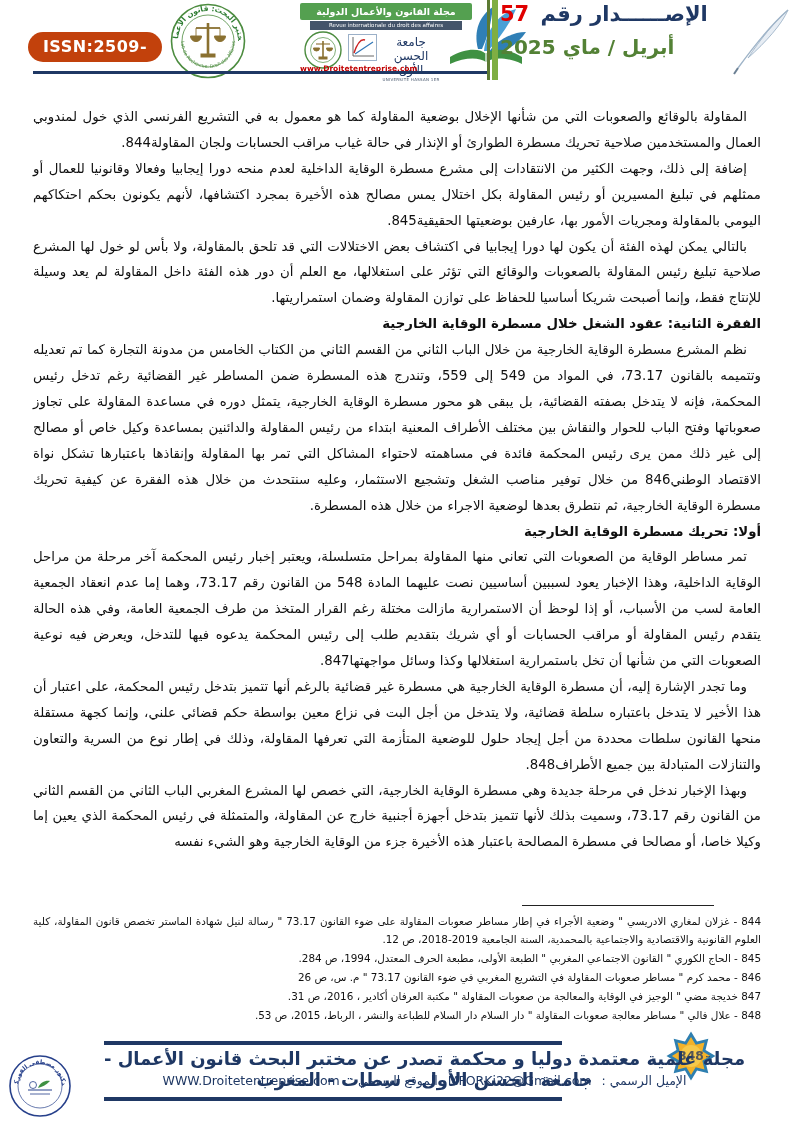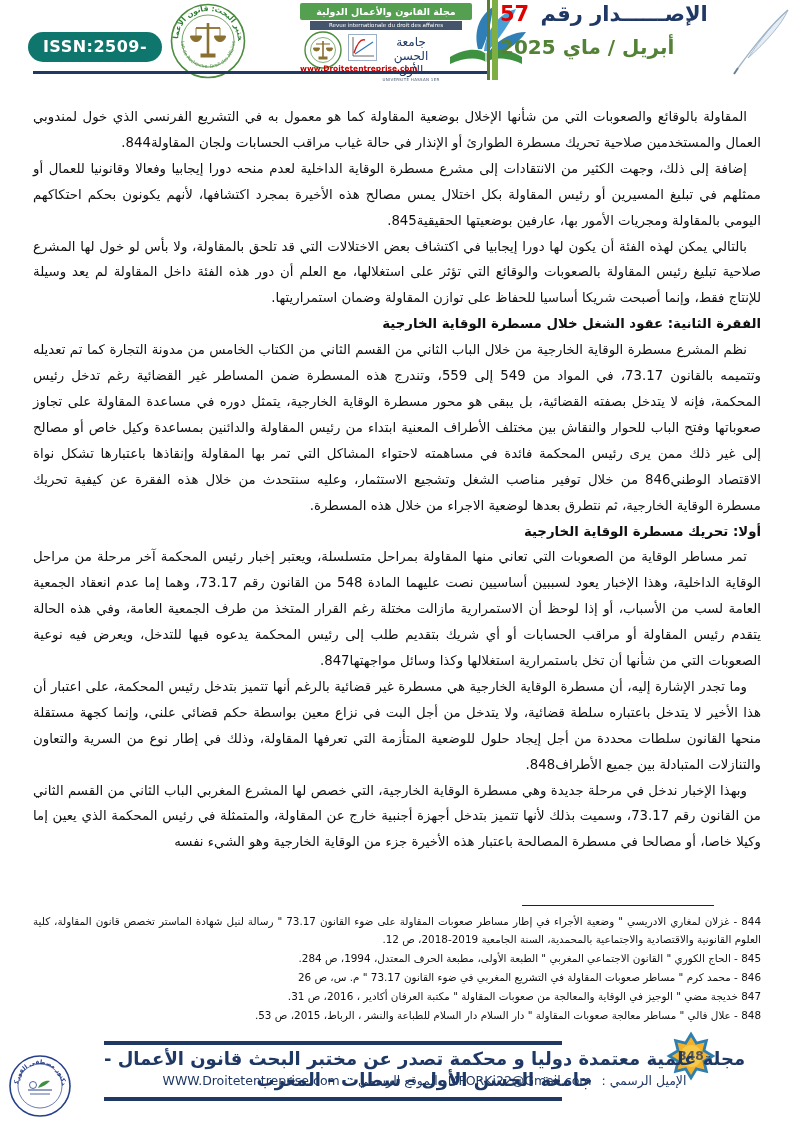--- a/index.html
+++ b/index.html
@@ -2,21 +2,21 @@
 <html lang="ar"><head>
 <meta charset="utf-8">
 <style>
   html,body{margin:0;padding:0;background:#e8e8e8;}
   .page{position:relative;width:794px;height:1123px;background:#ffffff;margin:0 auto;
         font-family:"DejaVu Sans", sans-serif;overflow:hidden;}
 
   
   .header{position:absolute;top:0;left:0;width:794px;height:92px;}
   .issn-pill{position:absolute;left:28px;top:32px;width:134px;height:30px;line-height:30px;
-             background:#0f766e;border-radius:16px;color:#fff;font-weight:bold;font-size:16px;
+             background:#c2410c;border-radius:16px;color:#fff;font-weight:bold;font-size:16px;
              text-align:center;letter-spacing:0.5px;}
   .lab-logo{position:absolute;left:170px;top:3px;width:76px;height:76px;}
   .journal-block{position:absolute;left:253px;top:1px;width:240px;height:78px;margin-left:39px;}
   .ribbon{position:absolute;left:8px;top:2px;width:172px;height:17px;background:#54a050;
           color:#fff;font-size:9.5px;font-weight:bold;text-align:center;line-height:17px;
           border-radius:2px;direction:rtl;}
   .substrip{position:absolute;left:18px;top:20px;width:152px;height:9px;background:#44546a;
             color:#fff;font-size:5.5px;text-align:center;line-height:9px;}
   .mini-logo{position:absolute;left:12px;top:30px;width:38px;height:38px;}
   .chart-icon{position:absolute;left:56px;top:33px;width:27px;height:25px;background:#fff;

